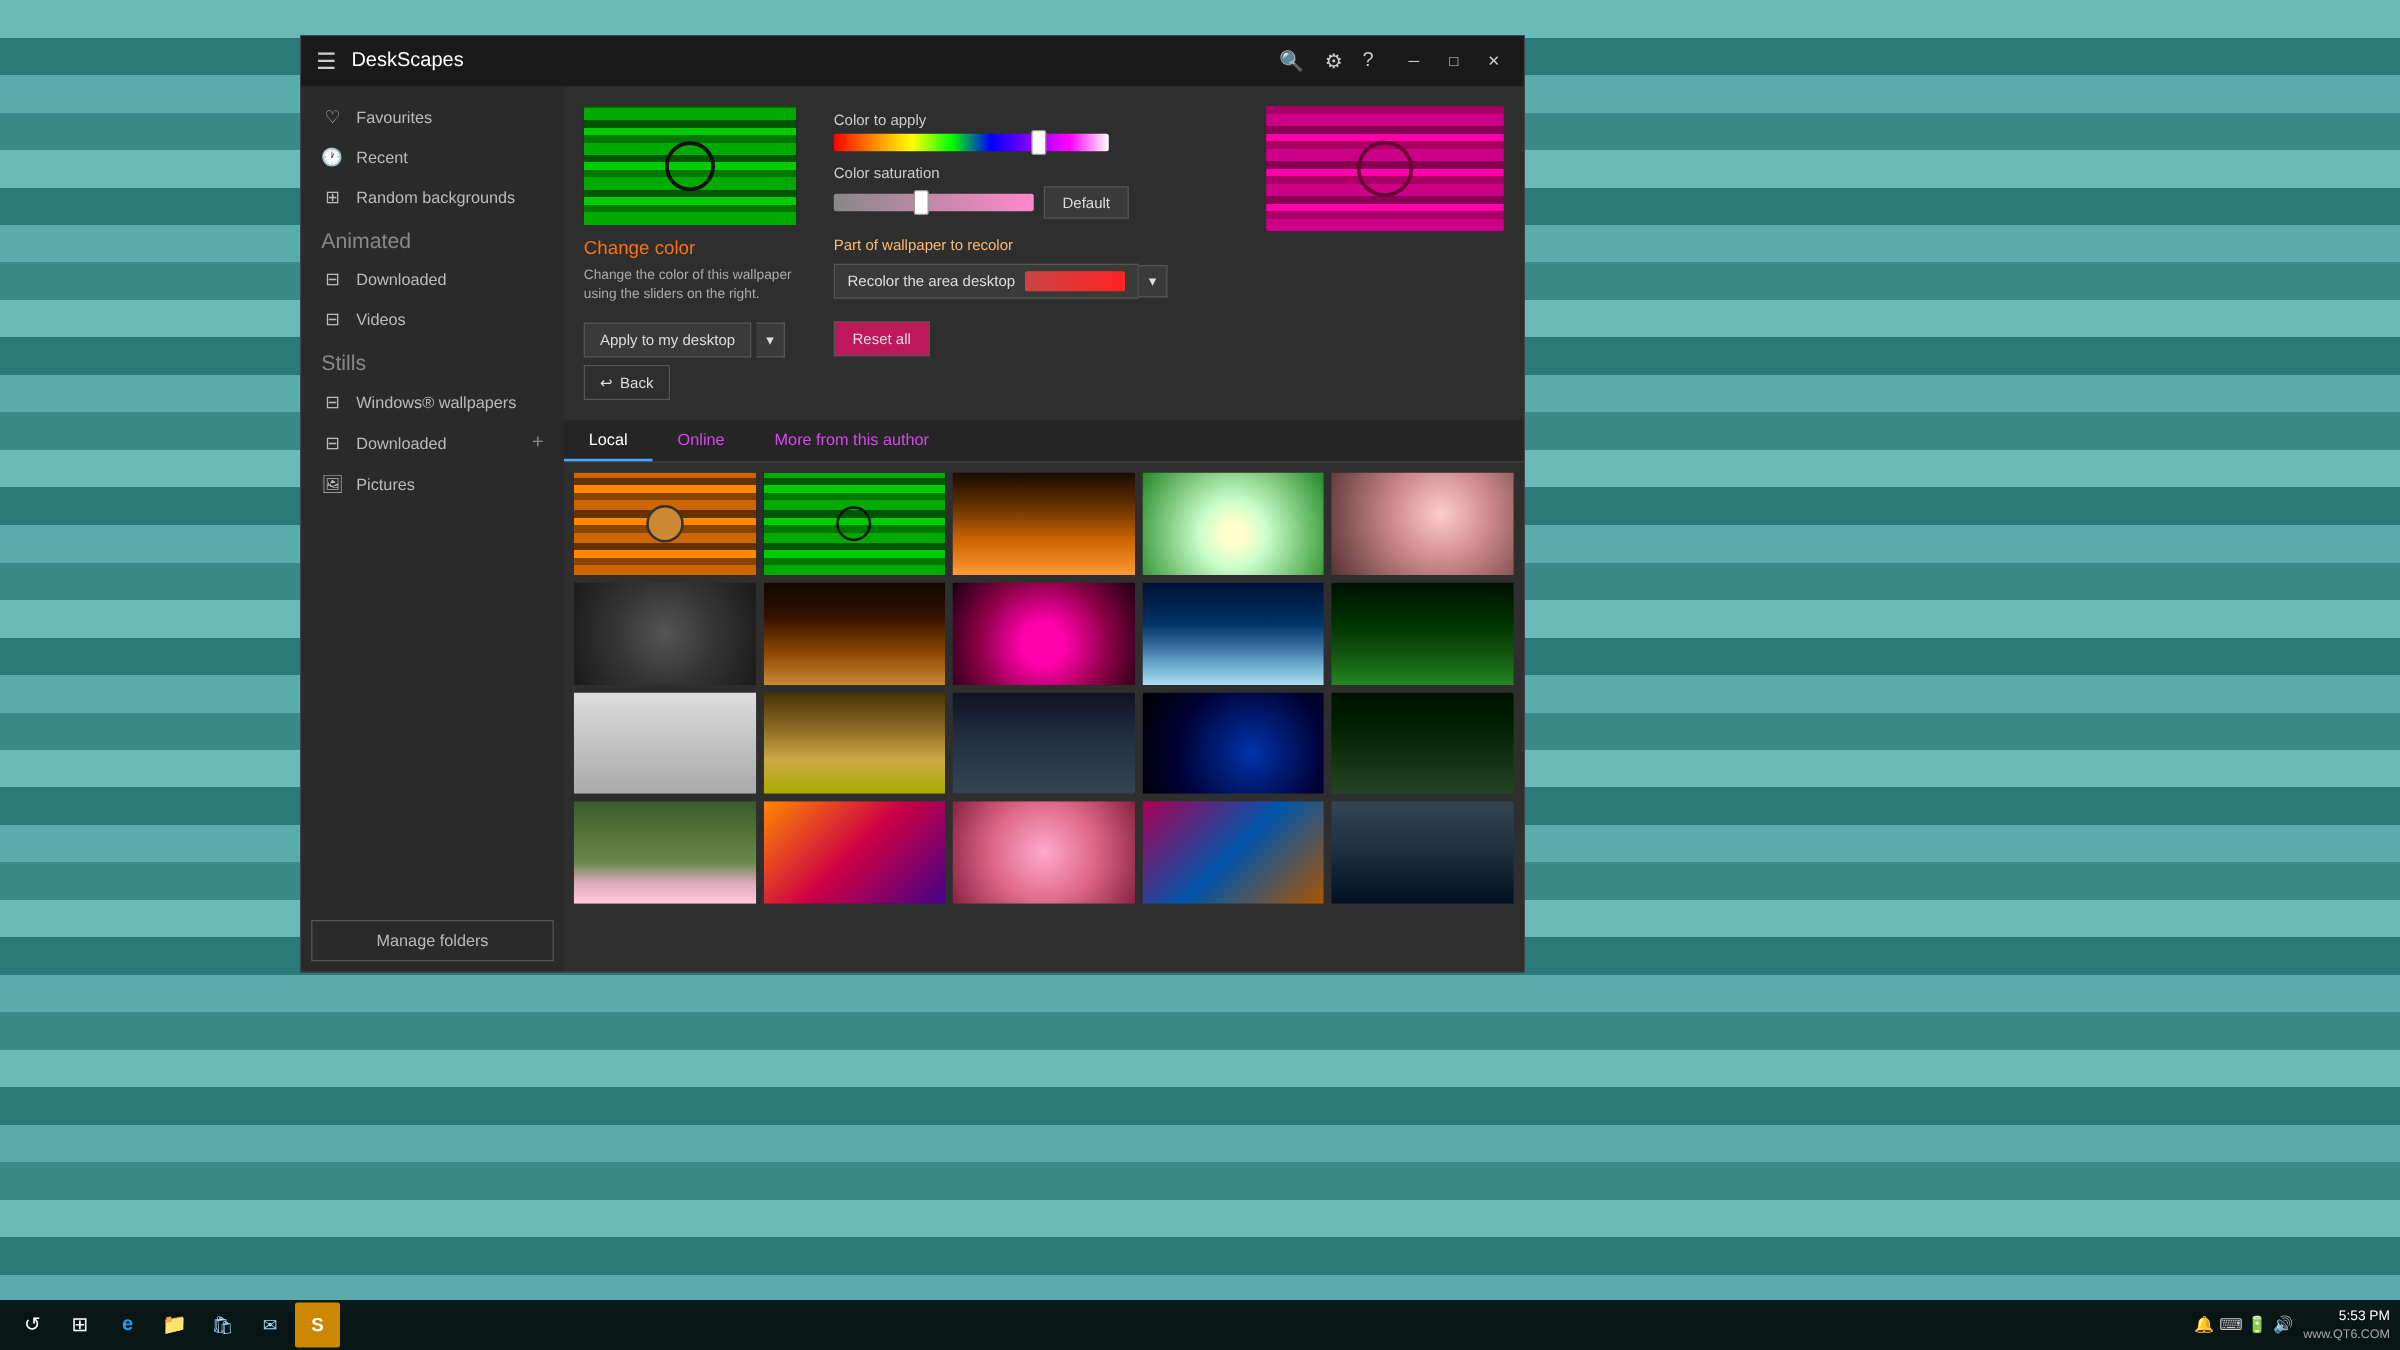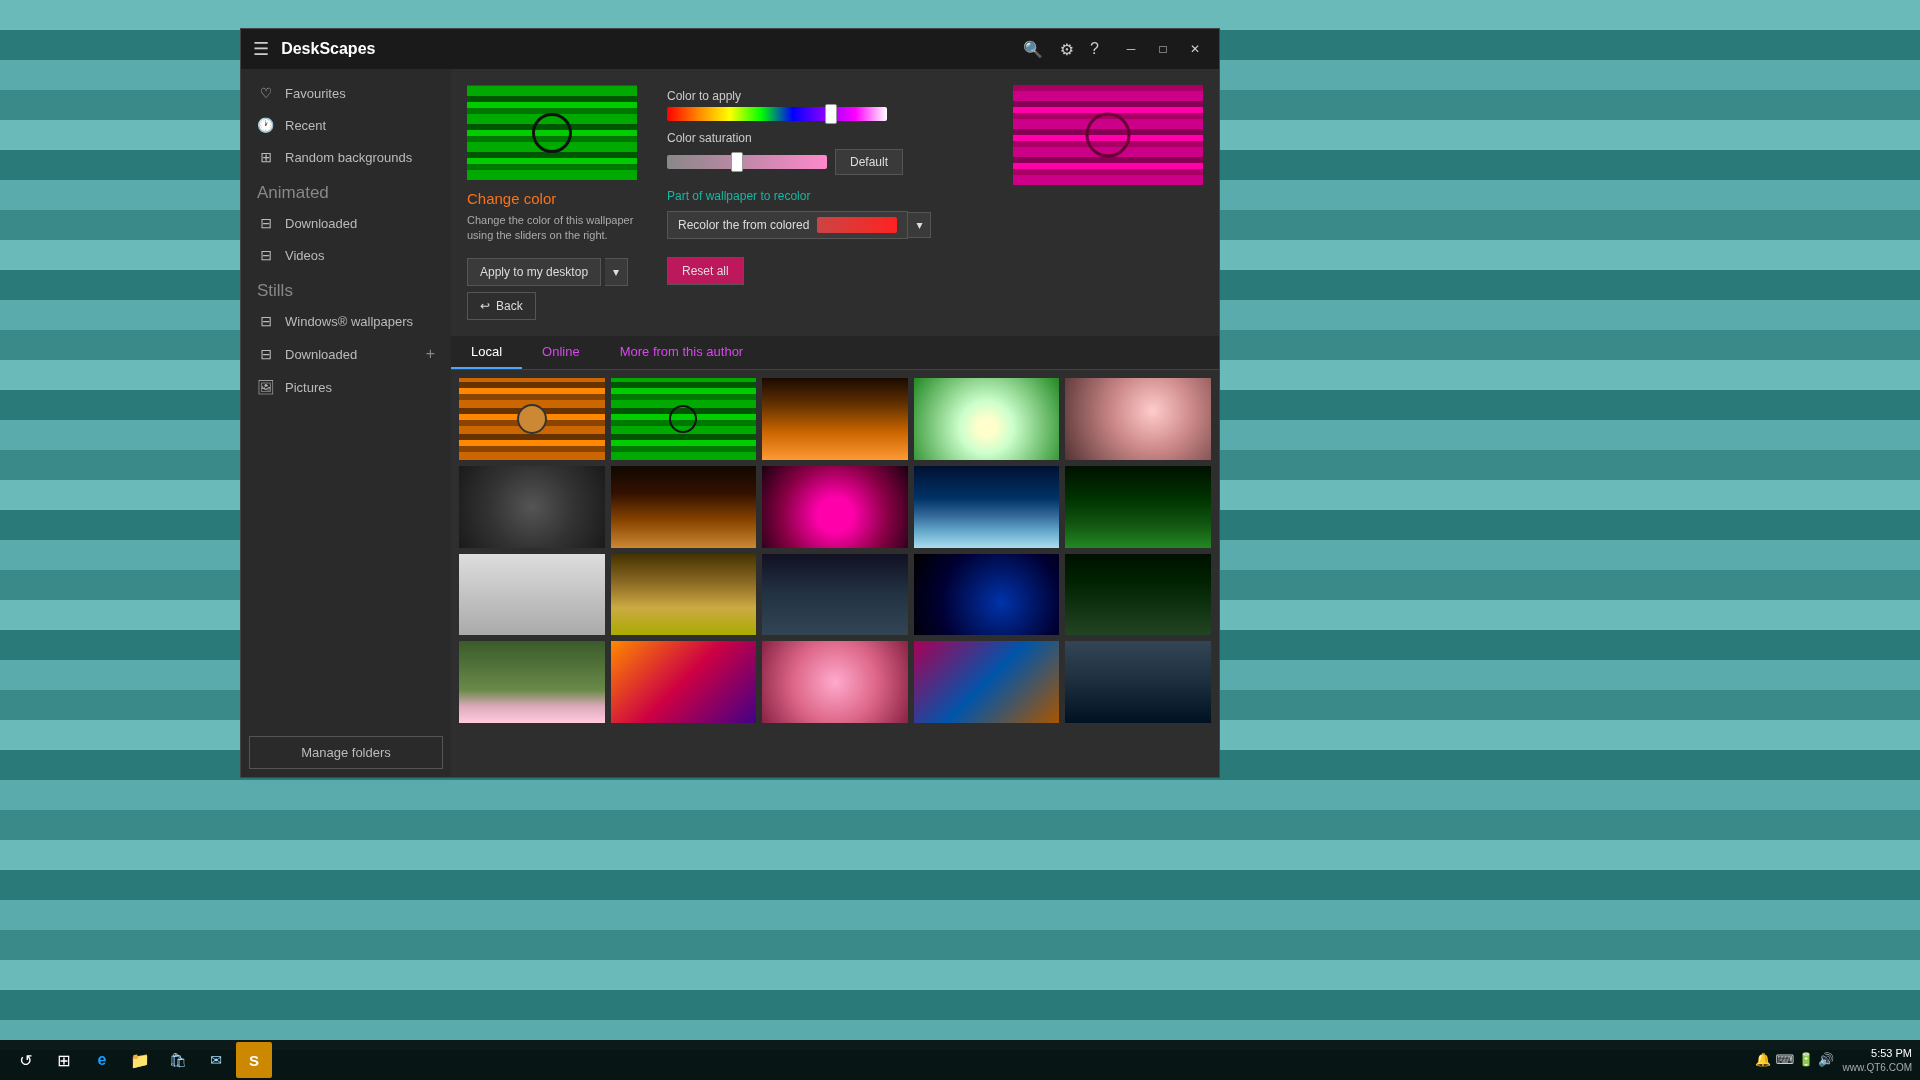--- a/index.html
+++ b/index.html
@@ -49,21 +49,21 @@
     }
     .titlebar-menu {
       color: #ccc;
       font-size: 18px;
       margin-right: 12px;
       cursor: pointer;
     }
     .titlebar-title {
       color: #fff;
       font-size: 16px;
-      font-weight: 700;
+      font-weight: 400;
       flex: 1;
     }
     .titlebar-icons {
       display: flex;
       gap: 16px;
       align-items: center;
     }
     .titlebar-icon {
       color: #ccc;
       font-size: 16px;
@@ -293,21 +293,21 @@
     .default-btn {
       padding: 5px 14px;
       background: #3a3a3a;
       border: 1px solid #555;
       color: #ddd;
       font-size: 12px;
       cursor: pointer;
     }
 
     .part-label {
-      color: #14b8a6;
+      color: #fdba74;
       font-size: 12px;
       margin-top: 4px;
     }
     .recolor-dropdown {
       display: flex;
       align-items: center;
       margin-top: 4px;
       cursor: pointer;
     }
     .recolor-select {
@@ -677,21 +677,21 @@
                 <div class="slider-thumb" style="left: 40%;"></div>
               </div>
               <button class="default-btn">Default</button>
             </div>
           </div>
 
           <div class="control-row">
             <div class="part-label">Part of wallpaper to recolor</div>
             <div class="recolor-dropdown">
               <div class="recolor-select">
-                <span>Recolor the from colored</span>
+                <span>Recolor the area desktop</span>
                 <div class="recolor-color-swatch"></div>
               </div>
               <div class="recolor-arrow">▾</div>
             </div>
           </div>
 
           <button class="reset-btn">Reset all</button>
         </div>
 
         <div class="right-preview">

